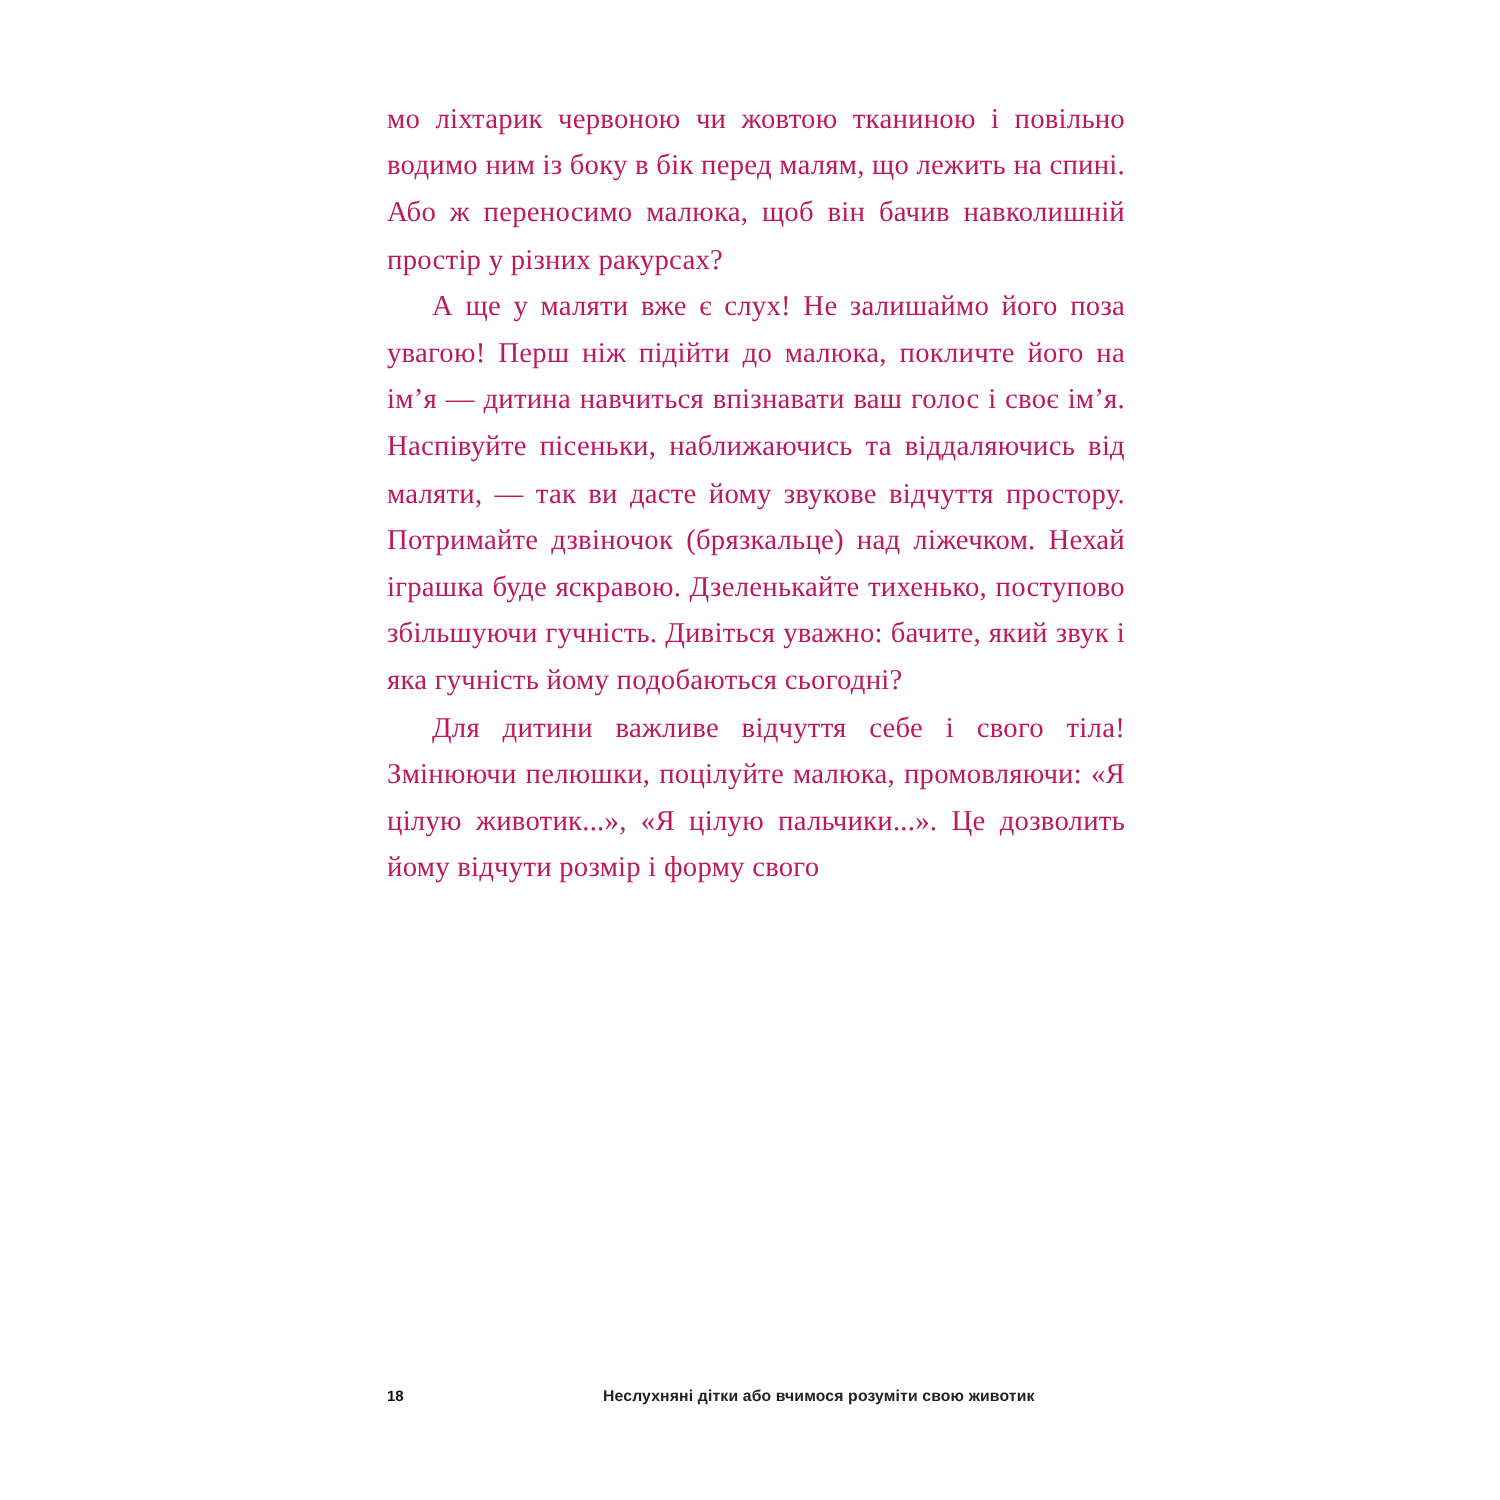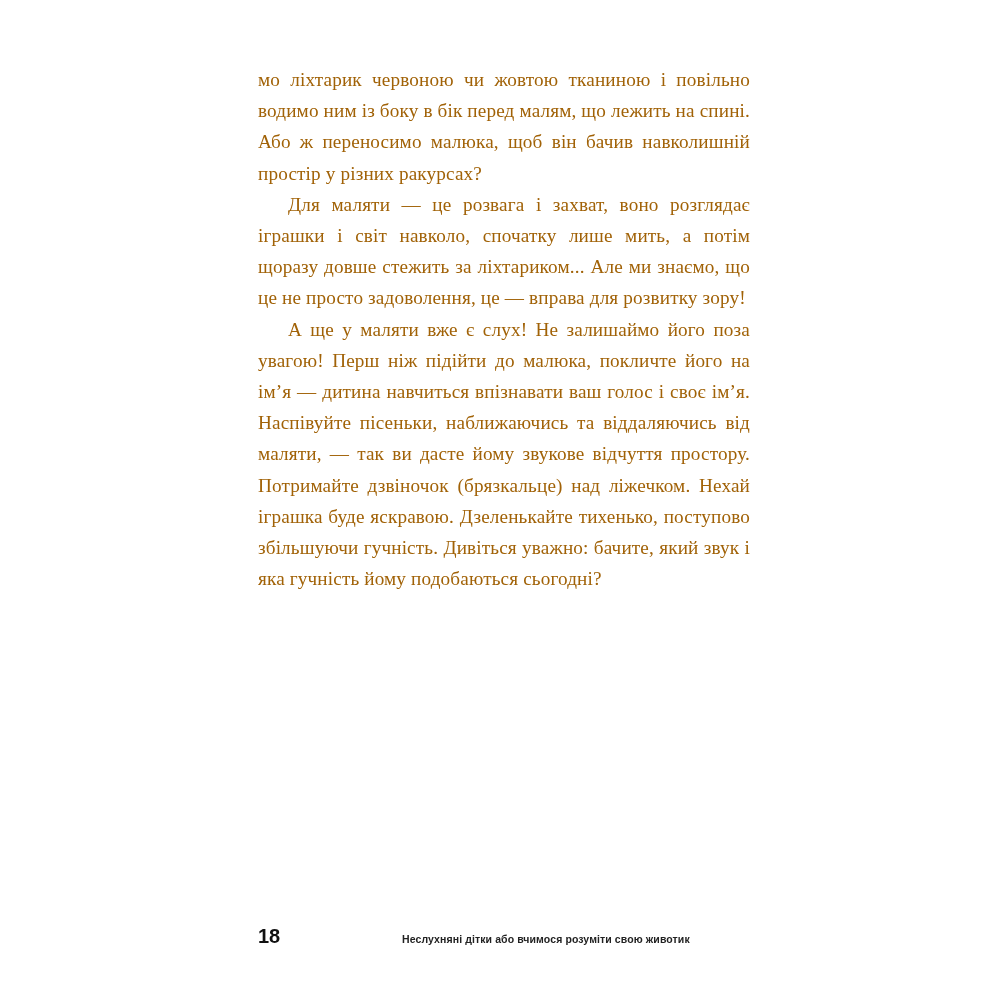--- a/index.html
+++ b/index.html
@@ -25,37 +25,37 @@
     left: 258px;
     top: 64px;
     width: 492px;
   }
   .para {
     margin: 0;
     font-size: 19.2px;
     line-height: 31.2px;
     text-align: justify;
     text-justify: inter-word;
-    color: #a16207;
+    color: #be185d;
     letter-spacing: 0.15px;
   }
   .para.indent {
     text-indent: 30px;
   }
   .footer {
     position: absolute;
     left: 258px;
     top: 925px;
     width: 492px;
     display: flex;
     align-items: baseline;
   }
   .folio {
     font-family: "Liberation Sans", sans-serif;
-    font-size: 20px;
+    font-size: 10px;
     font-weight: bold;
     color: #111111;
     width: 44px;
   }
   .running-title {
     font-family: "Liberation Sans", sans-serif;
     font-size: 10.5px;
     font-weight: bold;
     color: #222222;
     letter-spacing: 0.1px;
@@ -64,20 +64,20 @@
     padding-left: 100px;
     white-space: nowrap;
   }
 </style>
 </head>
 <body>
 
 <div class="page">
   <div class="text-column">
     <p class="para">мо ліхтарик червоною чи жовтою тканиною і повільно водимо ним із боку в бік перед малям, що лежить на спині. Або ж переносимо малюка, щоб він бачив навколишній простір у різних ракурсах?</p>
-    <p class="para indent">Для маляти — це розвага і захват, воно розглядає іграшки і світ навколо, спочатку лише мить, а потім щоразу довше стежить за ліхтариком... Але ми знаємо, що це не просто задоволення, це — вправа для розвитку зору!</p>
     <p class="para indent">А ще у маляти вже є слух! Не залишаймо його поза увагою! Перш ніж підійти до малюка, покличте його на ім’я — дитина навчиться впізнавати ваш голос і своє ім’я. Наспівуйте пісеньки, наближаючись та віддаляючись від маляти, — так ви дасте йому звукове відчуття простору. Потримайте дзвіночок (брязкальце) над ліжечком. Нехай іграшка буде яскравою. Дзеленькайте тихенько, поступово збільшуючи гучність. Дивіться уважно: бачите, який звук і яка гучність йому подобаються сьогодні?</p>
+    <p class="para indent">Для дитини важливе відчуття себе і свого тіла! Змінюючи пелюшки, поцілуйте малюка, промовляючи: «Я цілую животик...», «Я цілую пальчики...». Це дозволить йому відчути розмір і форму свого</p>
   </div>
   <div class="footer">
     <span class="folio">18</span>
     <span class="running-title">Неслухняні дітки або вчимося розуміти свою животик</span>
   </div>
 </div>
 
 </body></html>

